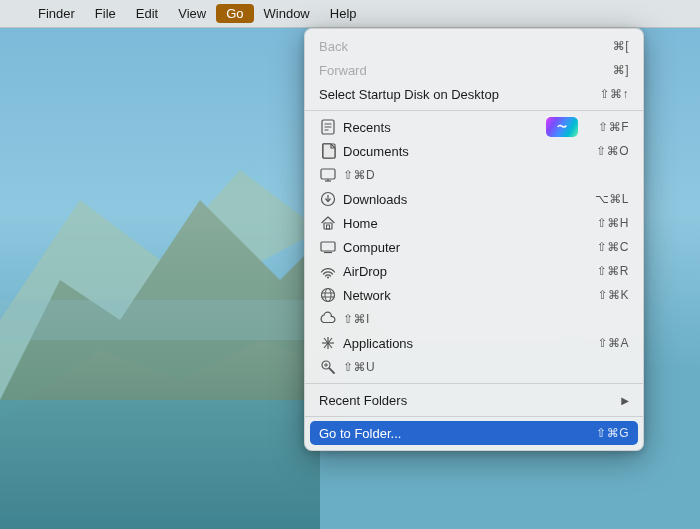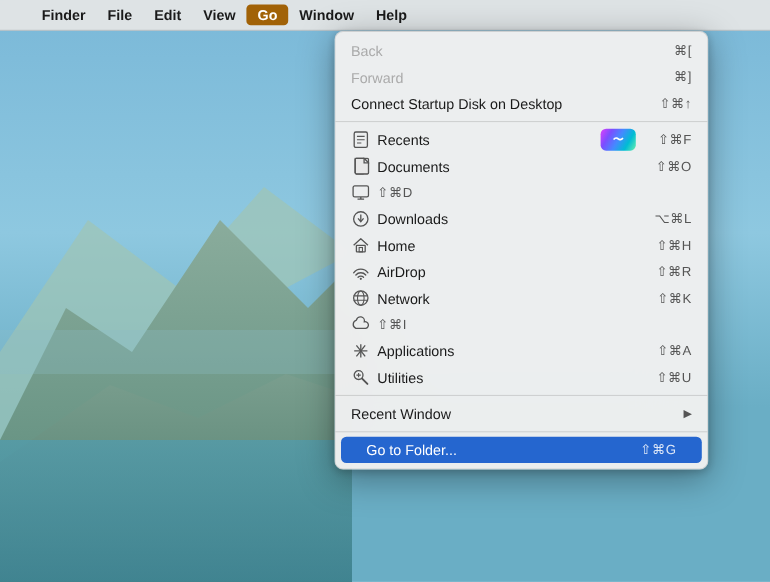--- a/index.html
+++ b/index.html
@@ -23,35 +23,35 @@
       align-items: center;
       padding: 0 8px;
       gap: 0;
       z-index: 100;
       border-bottom: 1px solid rgba(0,0,0,0.15);
     }
 
     .menubar-item {
       padding: 2px 10px;
       font-size: 13px;
-      font-weight: 700;
+      font-weight: 400;
       color: #1a1a1a;
       cursor: default;
       border-radius: 4px;
       white-space: nowrap;
       user-select: none;
     }
 
     .menubar-item.apple {
       font-size: 16px;
       padding: 0 10px;
     }
 
     .menubar-item.finder {
-      font-weight: 700;
+      font-weight: 400;
       text-align: center;
     }
 
     .menubar-item.go-active {
       background: #a16207;
       color: white;
     }
 
     
     .dropdown {
@@ -82,21 +82,21 @@
 
     .menu-item.disabled {
       color: #aaaaaa;
     }
 
     .menu-item.highlighted {
       background: #2566cf;
       color: white;
       border-radius: 5px;
       margin: 0 5px;
-      padding: 0 23px;
+      padding: 0 9px;
     }
 
     .menu-item.highlighted .shortcut {
       color: rgba(255,255,255,0.85);
     }
 
     .menu-item .icon {
       width: 18px;
       height: 18px;
       margin-right: 6px;
@@ -193,21 +193,21 @@
 
   <div class="menu-item disabled">
     <span class="label">Back</span>
     <span class="shortcut">⌘[</span>
   </div>
   <div class="menu-item disabled">
     <span class="label">Forward</span>
     <span class="shortcut">⌘]</span>
   </div>
   <div class="menu-item">
-    <span class="label">Connect Startup Disk on Desktop</span>
+    <span class="label">Select Startup Disk on Desktop</span>
     <span class="shortcut">⇧⌘↑</span>
   </div>
 
   <div class="menu-separator"></div>
 
   <div class="menu-item">
     <span class="icon">
       <svg width="16" height="16" viewBox="0 0 16 16" fill="none">
         <rect x="2" y="1" width="12" height="14" rx="1.5" fill="none" stroke="#555" stroke-width="1.2"></rect>
         <line x1="4.5" y1="5" x2="11.5" y2="5" stroke="#555" stroke-width="1"></line>
@@ -265,20 +265,30 @@
       <svg width="16" height="16" viewBox="0 0 16 16" fill="none">
         <path d="M1.5 8 L8 2 L14.5 8" stroke="#555" stroke-width="1.2" fill="none" stroke-linejoin="round"></path>
         <rect x="4" y="8" width="8" height="6" rx="0.5" stroke="#555" stroke-width="1.2" fill="none"></rect>
         <rect x="6.5" y="10" width="3" height="4" stroke="#555" stroke-width="1" fill="none"></rect>
       </svg>
     </span>
     <span class="label">Home</span>
     <span class="shortcut">⇧⌘H</span>
   </div>
 
+  <div class="menu-item">
+    <span class="icon">
+      <svg width="16" height="16" viewBox="0 0 16 16" fill="none">
+        <rect x="1" y="3" width="14" height="9" rx="1" stroke="#555" stroke-width="1.2" fill="none"></rect>
+        <line x1="4" y1="13.5" x2="12" y2="13.5" stroke="#555" stroke-width="1.2"></line>
+      </svg>
+    </span>
+    <span class="label">Computer</span>
+    <span class="shortcut">⇧⌘C</span>
+  </div>
 
   <div class="menu-item">
     <span class="icon">
       <svg width="16" height="16" viewBox="0 0 16 16" fill="none">
         <path d="M3.5 11 A6 6 0 0 1 12.5 11" stroke="#555" stroke-width="1.2" fill="none" stroke-linecap="round"></path>
         <path d="M5.5 13 A3.5 3.5 0 0 1 10.5 13" stroke="#555" stroke-width="1.2" fill="none" stroke-linecap="round"></path>
         <circle cx="8" cy="14.5" r="1" fill="#555"></circle>
         <path d="M1.5 9 A8 8 0 0 1 14.5 9" stroke="#555" stroke-width="1.2" fill="none" stroke-linecap="round"></path>
       </svg>
     </span>
@@ -323,28 +333,27 @@
 
   <div class="menu-item">
     <span class="icon">
       <svg width="16" height="16" viewBox="0 0 16 16" fill="none">
         <circle cx="6" cy="6" r="4" stroke="#555" stroke-width="1.2" fill="none"></circle>
         <line x1="9.2" y1="9.2" x2="14" y2="14" stroke="#555" stroke-width="1.8" stroke-linecap="round"></line>
         <line x1="4" y1="6" x2="8" y2="6" stroke="#555" stroke-width="1"></line>
         <line x1="6" y1="4" x2="6" y2="8" stroke="#555" stroke-width="1"></line>
       </svg>
     </span>
-    <span class="label">Utilities</span>
     <span class="shortcut">⇧⌘U</span>
   </div>
 
   <div class="menu-separator"></div>
 
   <div class="menu-item">
-    <span class="label">Recent Window</span>
+    <span class="label">Recent Folders</span>
     <span class="submenu-arrow">▶</span>
   </div>
 
   <div class="menu-separator"></div>
 
   <div class="menu-item highlighted">
     <span class="label">Go to Folder...</span>
     <span class="shortcut">⇧⌘G</span>
   </div>
 

